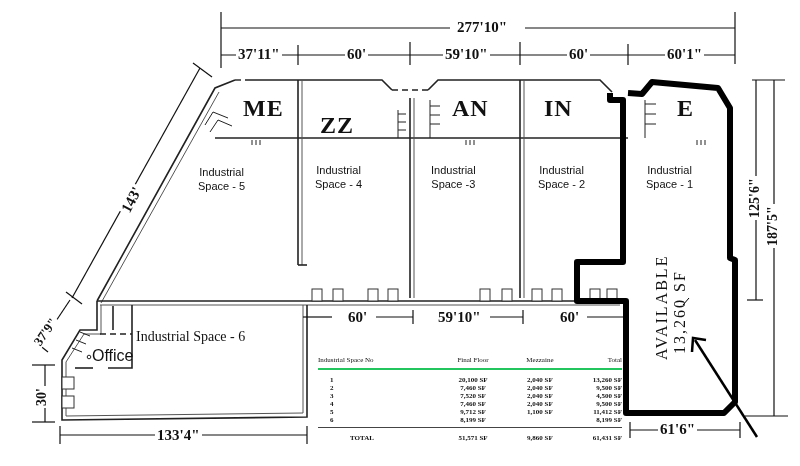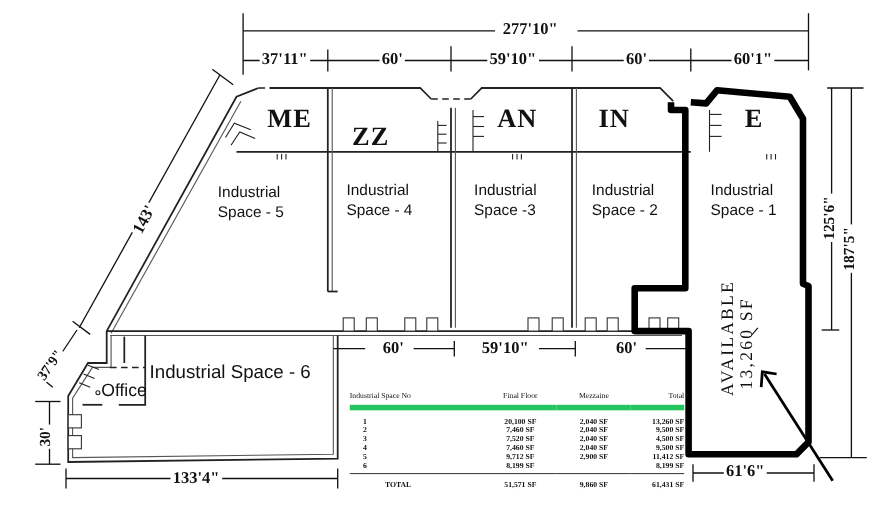--- a/index.html
+++ b/index.html
@@ -8,25 +8,25 @@
   .wall { stroke: #222; stroke-width: 1.6; fill: none; }
   .wall-thin { stroke: #555; stroke-width: 1; fill: none; }
   .bold-wall { stroke: #000; stroke-width: 6; fill: none; stroke-linejoin: round; }
   .dim { stroke: #111; stroke-width: 1.2; fill: none; }
   .dash { stroke: #222; stroke-width: 1.4; fill: none; stroke-dasharray: 6 4; }
   .dock { stroke: #333; stroke-width: 1; fill: #fff; }
   .stair { stroke: #222; stroke-width: 1; fill: none; }
   .txt { position: absolute; white-space: nowrap; line-height: 1; }
   .dimtxt { font-weight: bold; font-size: 15px; background: #fff; padding: 0 2px; }
   .mezz { font-weight: bold; font-size: 24px; letter-spacing: 1px; }
-  .space { font-family: "Liberation Sans", "DejaVu Sans", sans-serif; font-size: 14px; line-height: 1.3; }
-  .space6 { font-family: Liberation Sans, sans-serif; font-size: 17px; }
+  .space { font-family: "Liberation Sans", "DejaVu Sans", sans-serif; font-size: 11px; text-align: center; line-height: 1.3; }
+  .space6 { font-family: Liberation Serif, serif; font-size: 14px; }
   .office { font-family: "Liberation Sans", sans-serif; font-size: 16px; }
   table.sf { position: absolute; left: 318px; top: 356px; width: 304px; border-collapse: collapse; font-size: 7px; font-family: "Liberation Serif", serif; }
-  table.sf th { font-weight: normal; text-align: left; padding: 0 0 4px 0; border-bottom: 5px solid #22c55e; font-size: 7px; }
+  table.sf th { font-weight: normal; text-align: left; padding: 0 0 4px 0; border-bottom: 2px solid #22c55e; font-size: 7px; }
   table.sf th.r, table.sf td.r { text-align: right; }
   table.sf th.c, table.sf td.c { text-align: center; }
   table.sf td { padding: 0; font-weight: bold; height: 8px; }
   table.sf tr.first td { padding-top: 6px; }
   table.sf tr.total td { border-top: 1px solid #444; padding-top: 6px; font-weight: bold; }
   table.sf tr.lastrow td { padding-bottom: 3px; }
 </style>
 </head>
 <body>
 
@@ -242,21 +242,21 @@
     </tr>
     <tr>
       <td style="padding-left:12px">4</td>
       <td class="c">7,460 SF</td>
       <td class="c">2,040 SF</td>
       <td class="r">9,500 SF</td>
     </tr>
     <tr>
       <td style="padding-left:12px">5</td>
       <td class="c">9,712 SF</td>
-      <td class="c">2,900 SF</td>
+      <td class="c">1,100 SF</td>
       <td class="r">11,412 SF</td>
     </tr>
     <tr class="lastrow">
       <td style="padding-left:12px">6</td>
       <td class="c">8,199 SF</td>
       <td class="c"></td>
       <td class="r">8,199 SF</td>
     </tr>
     <tr class="total">
       <td style="padding-left:32px">TOTAL</td>

